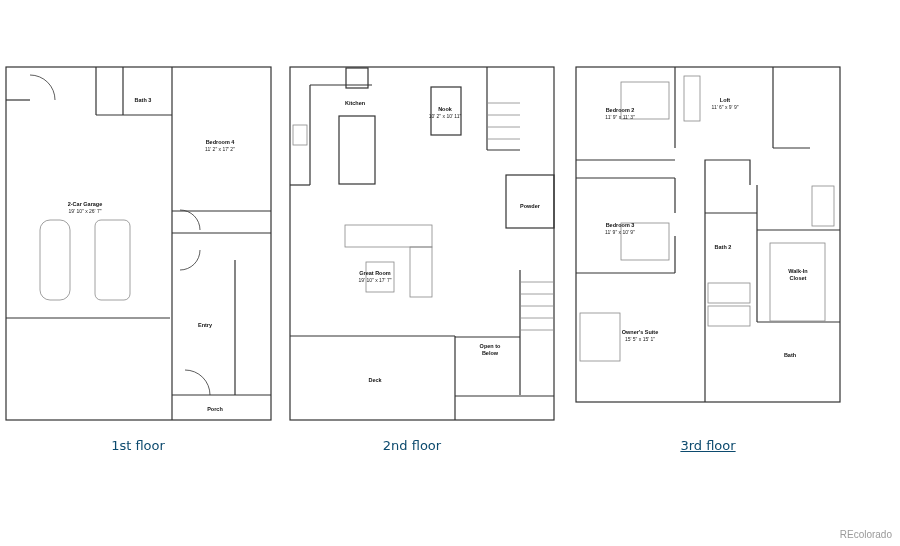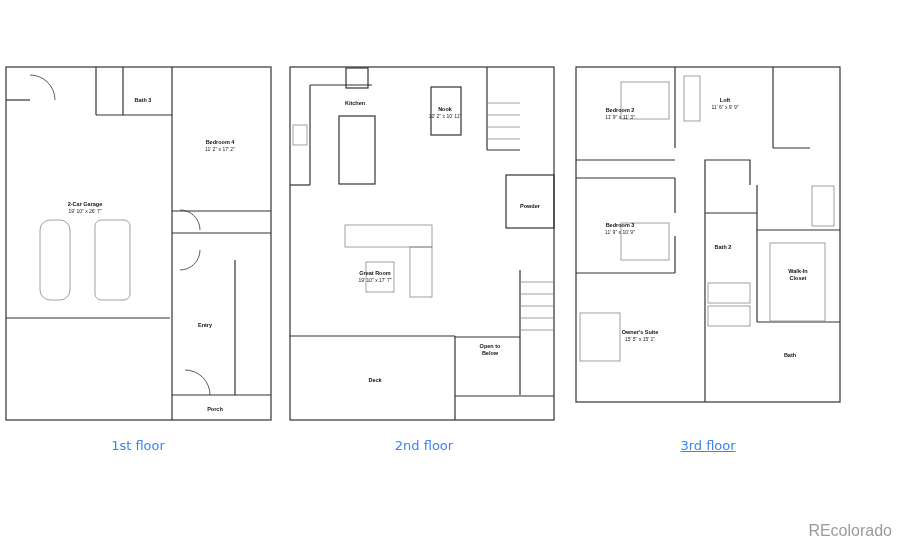--- a/index.html
+++ b/index.html
@@ -1,21 +1,21 @@
 <!DOCTYPE html>
 <html><head>
 <meta charset="utf-8">
 <style>
   html,body{margin:0;padding:0;background:#ffffff;}
   body{width:900px;height:546px;position:relative;overflow:hidden;font-family:"Liberation Sans",sans-serif;}
   svg{position:absolute;left:0;top:0;}
-  .floor-label{position:absolute;top:438px;font-size:13px;color:#3b82f6;font-family:"DejaVu Sans",sans-serif;width:120px;text-align:center;}
+  .floor-label{position:absolute;top:438px;font-size:13px;color:#0c4a6e;font-family:"DejaVu Sans",sans-serif;width:120px;text-align:center;}
   .rl{position:absolute;font-size:5.5px;font-weight:bold;color:#111;text-align:center;white-space:nowrap;line-height:7px;}
   .rd{position:absolute;font-size:5px;color:#222;text-align:center;white-space:nowrap;line-height:6px;}
-  .watermark{position:absolute;right:8px;bottom:6px;font-size:16px;color:#9a9a9a;}
+  .watermark{position:absolute;right:8px;bottom:6px;font-size:10px;color:#9a9a9a;}
 </style>
 </head>
 <body>
 
 <svg width="900" height="546" viewBox="0 0 900 546">
   <g fill="none" stroke="#333" stroke-width="1.2">
 
     <g>
       <rect x="6" y="67" width="265" height="353"></rect>
       <line x1="6" y1="318" x2="170" y2="318"></line>
@@ -125,16 +125,16 @@
 <div class="rd" style="left:700px;top:104px;width:50px;">11' 6" x 9' 9"</div>
 <div class="rl" style="left:595px;top:222px;width:50px;">Bedroom 3</div>
 <div class="rd" style="left:595px;top:229px;width:50px;">11' 9" x 10' 9"</div>
 <div class="rl" style="left:708px;top:244px;width:30px;">Bath 2</div>
 <div class="rl" style="left:782px;top:268px;width:32px;white-space:normal;">Walk-In Closet</div>
 <div class="rl" style="left:610px;top:329px;width:60px;">Owner's Suite</div>
 <div class="rd" style="left:610px;top:336px;width:60px;">15' 5" x 15' 1"</div>
 <div class="rl" style="left:775px;top:352px;width:30px;">Bath</div>
 
 <div class="floor-label" style="left:78px;">1st floor</div>
-<div class="floor-label" style="left:364px;">2nd floor</div>
+<div class="floor-label" style="left:352px;">2nd floor</div>
 <div class="floor-label" style="left:648px;text-decoration:underline;">3rd floor</div>
 
 <div class="watermark">REcolorado</div>
 
 </body></html>

